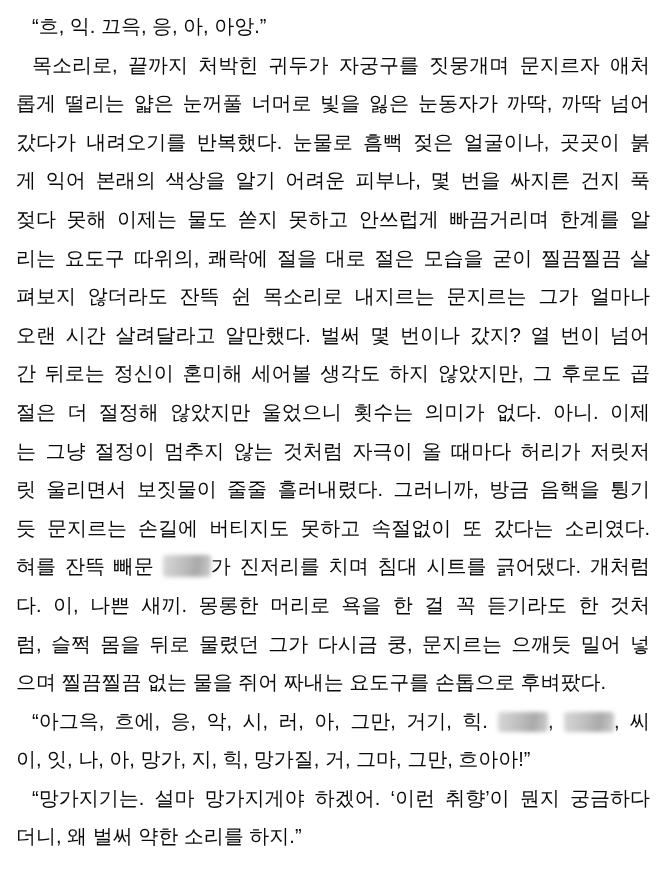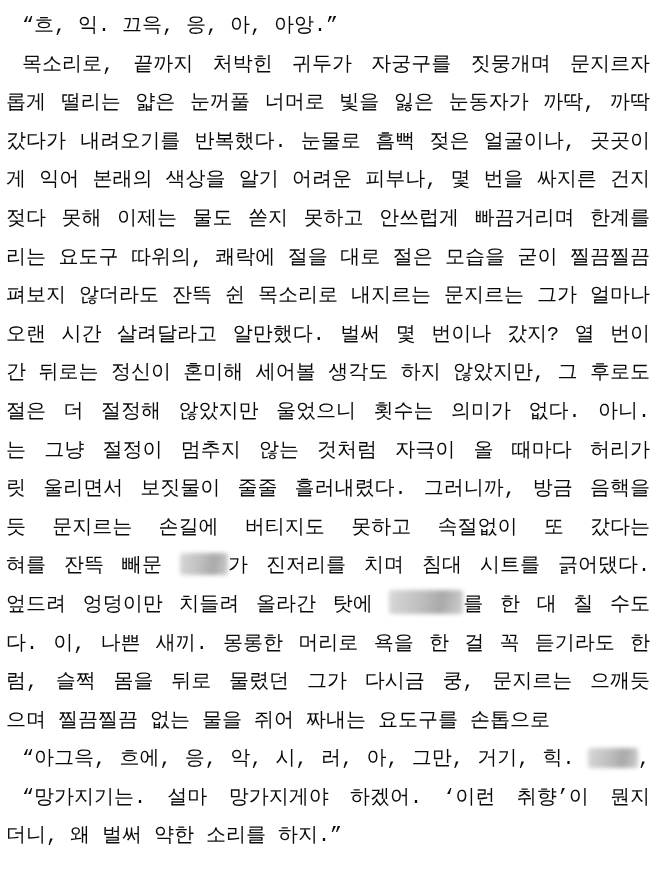--- a/index.html
+++ b/index.html
@@ -7,24 +7,24 @@
     padding: 0;
     background: #ffffff;
   }
   .page {
     position: relative;
     width: 661px;
     height: 895px;
     box-sizing: border-box;
     background: #ffffff;
     color: #0a0a0a;
-    font-family: Liberation Mono, monospace;
+    font-family: Liberation Sans, sans-serif;
     font-size: 20px;
     line-height: 38.6px;
-    padding: 7px 11px 0 6px;
+    padding: 7px 11px 0 16px;
     overflow: hidden;
   }
   .paragraph {
     margin: 0;
   }
   .line {
     height: 38.6px;
     overflow: hidden;
     text-align: left;
     word-break: keep-all;
@@ -60,25 +60,25 @@
       <div class="line just"><span class="seg">젖다 못해 이제는 물도 쏟지 못하고 안쓰럽게 빠끔거리며 한계를 알</span></div>
       <div class="line just"><span class="seg">리는 요도구 따위의, 쾌락에 절을 대로 절은 모습을 굳이 찔끔찔끔 살</span></div>
       <div class="line just"><span class="seg">펴보지 않더라도 잔뜩 쉰 목소리로 내지르는 문지르는 그가 얼마나</span></div>
       <div class="line just"><span class="seg">오랜 시간 살려달라고 알만했다. 벌써 몇 번이나 갔지? 열 번이 넘어</span></div>
       <div class="line just"><span class="seg">간 뒤로는 정신이 혼미해 세어볼 생각도 하지 않았지만, 그 후로도 곱</span></div>
       <div class="line just"><span class="seg">절은 더 절정해 않았지만 울었으니 횟수는 의미가 없다. 아니. 이제</span></div>
       <div class="line just"><span class="seg">는 그냥 절정이 멈추지 않는 것처럼 자극이 올 때마다 허리가 저릿저</span></div>
       <div class="line just"><span class="seg">릿 울리면서 보짓물이 줄줄 흘러내렸다. 그러니까, 방금 음핵을 튕기</span></div>
       <div class="line just"><span class="seg">듯 문지르는 손길에 버티지도 못하고 속절없이 또 갔다는 소리였다.</span></div>
       <div class="line just"><span class="seg">혀를 잔뜩 빼문 </span><span class="redact" style="width: 48px; height: 22px;"></span><span class="seg">가 진저리를 치며 침대 시트를 긁어댔다. 개처럼</span></div>
-      <div class="line just"><span class="seg">엎드려 엉덩이만 치들려 올라간 탓에 </span><span class="redact" style="width: 74px; height: 24px;"></span><span class="seg">를 한 대 칠 수도 없었</span></div>
       <div class="line just"><span class="seg">다. 이, 나쁜 새끼. 몽롱한 머리로 욕을 한 걸 꼭 듣기라도 한 것처</span></div>
       <div class="line just"><span class="seg">럼, 슬쩍 몸을 뒤로 물렸던 그가 다시금 쿵, 문지르는 으깨듯 밀어 넣</span></div>
       <div class="line"><span class="seg">으며 찔끔찔끔 없는 물을 쥐어 짜내는 요도구를 손톱으로 후벼팠다.</span></div>
     </div>
     <div class="paragraph">
       <div class="line just indent"><span class="seg">“아그윽, 흐에, 응, 악, 시, 러, 아, 그만, 거기, 힉. </span><span class="redact" style="width: 50px; height: 20px;"></span><span class="seg">, </span><span class="redact" style="width: 50px; height: 20px;"></span><span class="seg">, 씨</span></div>
+      <div class="line"><span class="seg">이, 잇, 나, 아, 망가, 지, 힉, 망가질, 거, 그마, 그만, 흐아아!”</span></div>
     </div>
     <div class="paragraph">
       <div class="line just indent"><span class="seg">“망가지기는. 설마 망가지게야 하겠어. ‘이런 취향’이 뭔지 궁금하다</span></div>
       <div class="line"><span class="seg">더니, 왜 벌써 약한 소리를 하지.”</span></div>
     </div>
   </div>
 
 </body></html>

